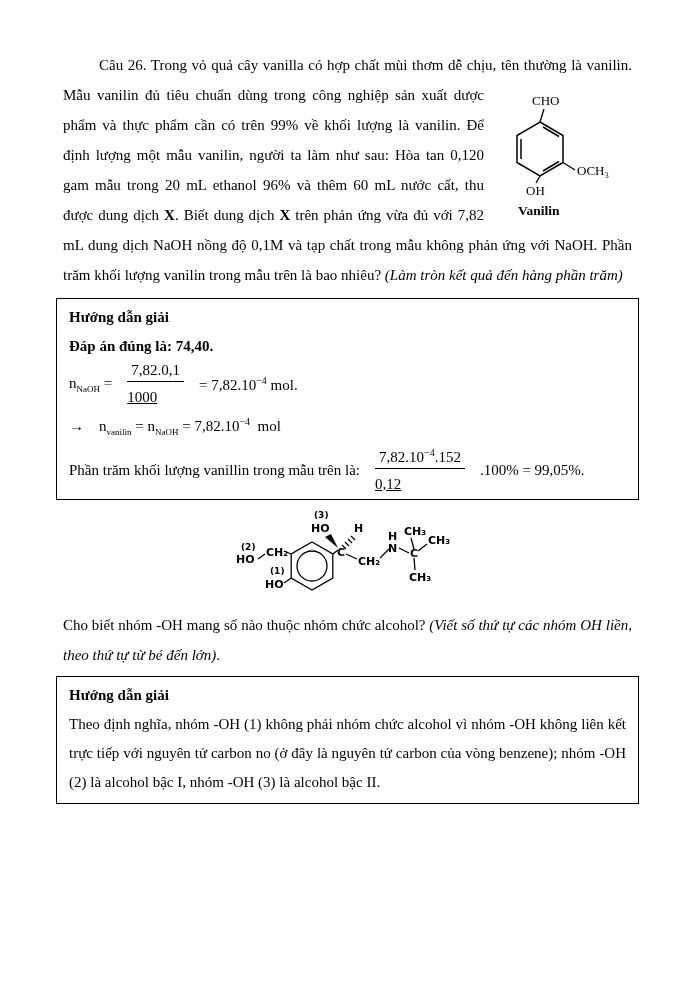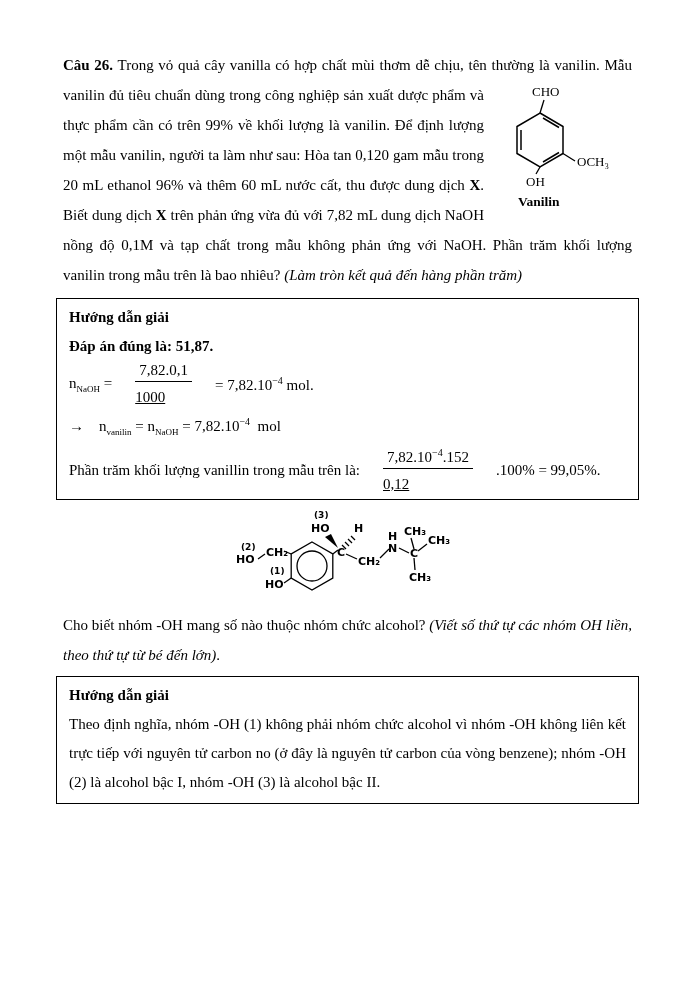--- a/index.html
+++ b/index.html
@@ -7,41 +7,41 @@
   body {
     width:694px; height:982px;
     font-family:"Liberation Serif", serif;
     color:#000; overflow:hidden;
   }
   .page { width:694px; height:982px; padding:50px 62px 0 63px; background:#fff; }
 
   p.para {
     font-size:15px; line-height:30px; text-align:justify;
   }
-  b.qnum { font-weight:bold; }
+  b.qnum { font-weight:normal;margin-left:36px; }
 
   
   .vanillin-fig {
-    float:right; width:140px; height:128px; margin:2px 0 2px 8px;
+    float:right; width:140px; height:128px; margin:11px 0 2px 8px;
     text-align:right;
   }
   .vanillin-fig svg { display:block; }
 
   
   .solution-box {
     border:1.6px solid #000;
     margin:8px -7px 2px -7px;
     padding:4px 12px 6px 12px;
     font-size:15px;
   }
   .solution-box .sol-line { line-height:29px; }
   .solution-box .bold { font-weight:bold; }
 
   .formula-row {
-    display:flex; align-items:center; gap:20px;
+    display:flex; align-items:center; gap:12px;
     min-height:46px; line-height:1.2; flex-wrap:wrap;
   }
   .frac {
     display:inline-flex; flex-direction:column; align-items:flex-start;
     vertical-align:middle; margin:0 3px; line-height:1.15;
   }
   .frac .num { padding:0 4px 1px 4px; border-bottom:1.2px solid #000; }
   .frac .den { padding-top:7px;text-decoration:underline; }
 
   .formula-row sub, .sol-line sub { font-size:9px; }
@@ -90,21 +90,21 @@
         <text x="85" y="84" font-size="13" font-family="Liberation Serif, serif">OCH₃</text>
         <text x="34" y="104" font-size="13" font-family="Liberation Serif, serif">OH</text>
         <text x="26" y="124" class="van-caption" font-family="Liberation Serif, serif">Vanilin</text>
       </svg>
     </span>
     <span>Mẫu vanilin đủ tiêu chuẩn dùng trong công nghiệp sản xuất dược phẩm và thực phẩm cần có trên 99% về khối lượng là vanilin. Để định lượng một mẫu vanilin, người ta làm như sau: Hòa tan 0,120 gam mẫu trong 20 mL ethanol 96% và thêm 60 mL nước cất, thu được dung dịch <b>X</b>. Biết dung dịch <b>X</b> trên phản ứng vừa đủ với 7,82 mL dung dịch NaOH nồng độ 0,1M và tạp chất trong mẫu không phản ứng với NaOH. Phần trăm khối lượng vanilin trong mẫu trên là bao nhiêu? <i>(Làm tròn kết quả đến hàng phần trăm)</i></span>
   </p>
 
   <div class="solution-box">
     <div class="sol-line bold">Hướng dẫn giải</div>
-    <div class="sol-line bold">Đáp án đúng là: 51,87.</div>
+    <div class="sol-line bold">Đáp án đúng là: 74,40.</div>
 
     <div class="formula-row">
       <span>n<sub>NaOH</sub> =</span>
       <span class="frac">
         <span class="num">7,82.0,1</span>
         <span class="den">1000</span>
       </span>
       <span>= 7,82.10<sup>−4</sup> mol.</span>
     </div>
 

